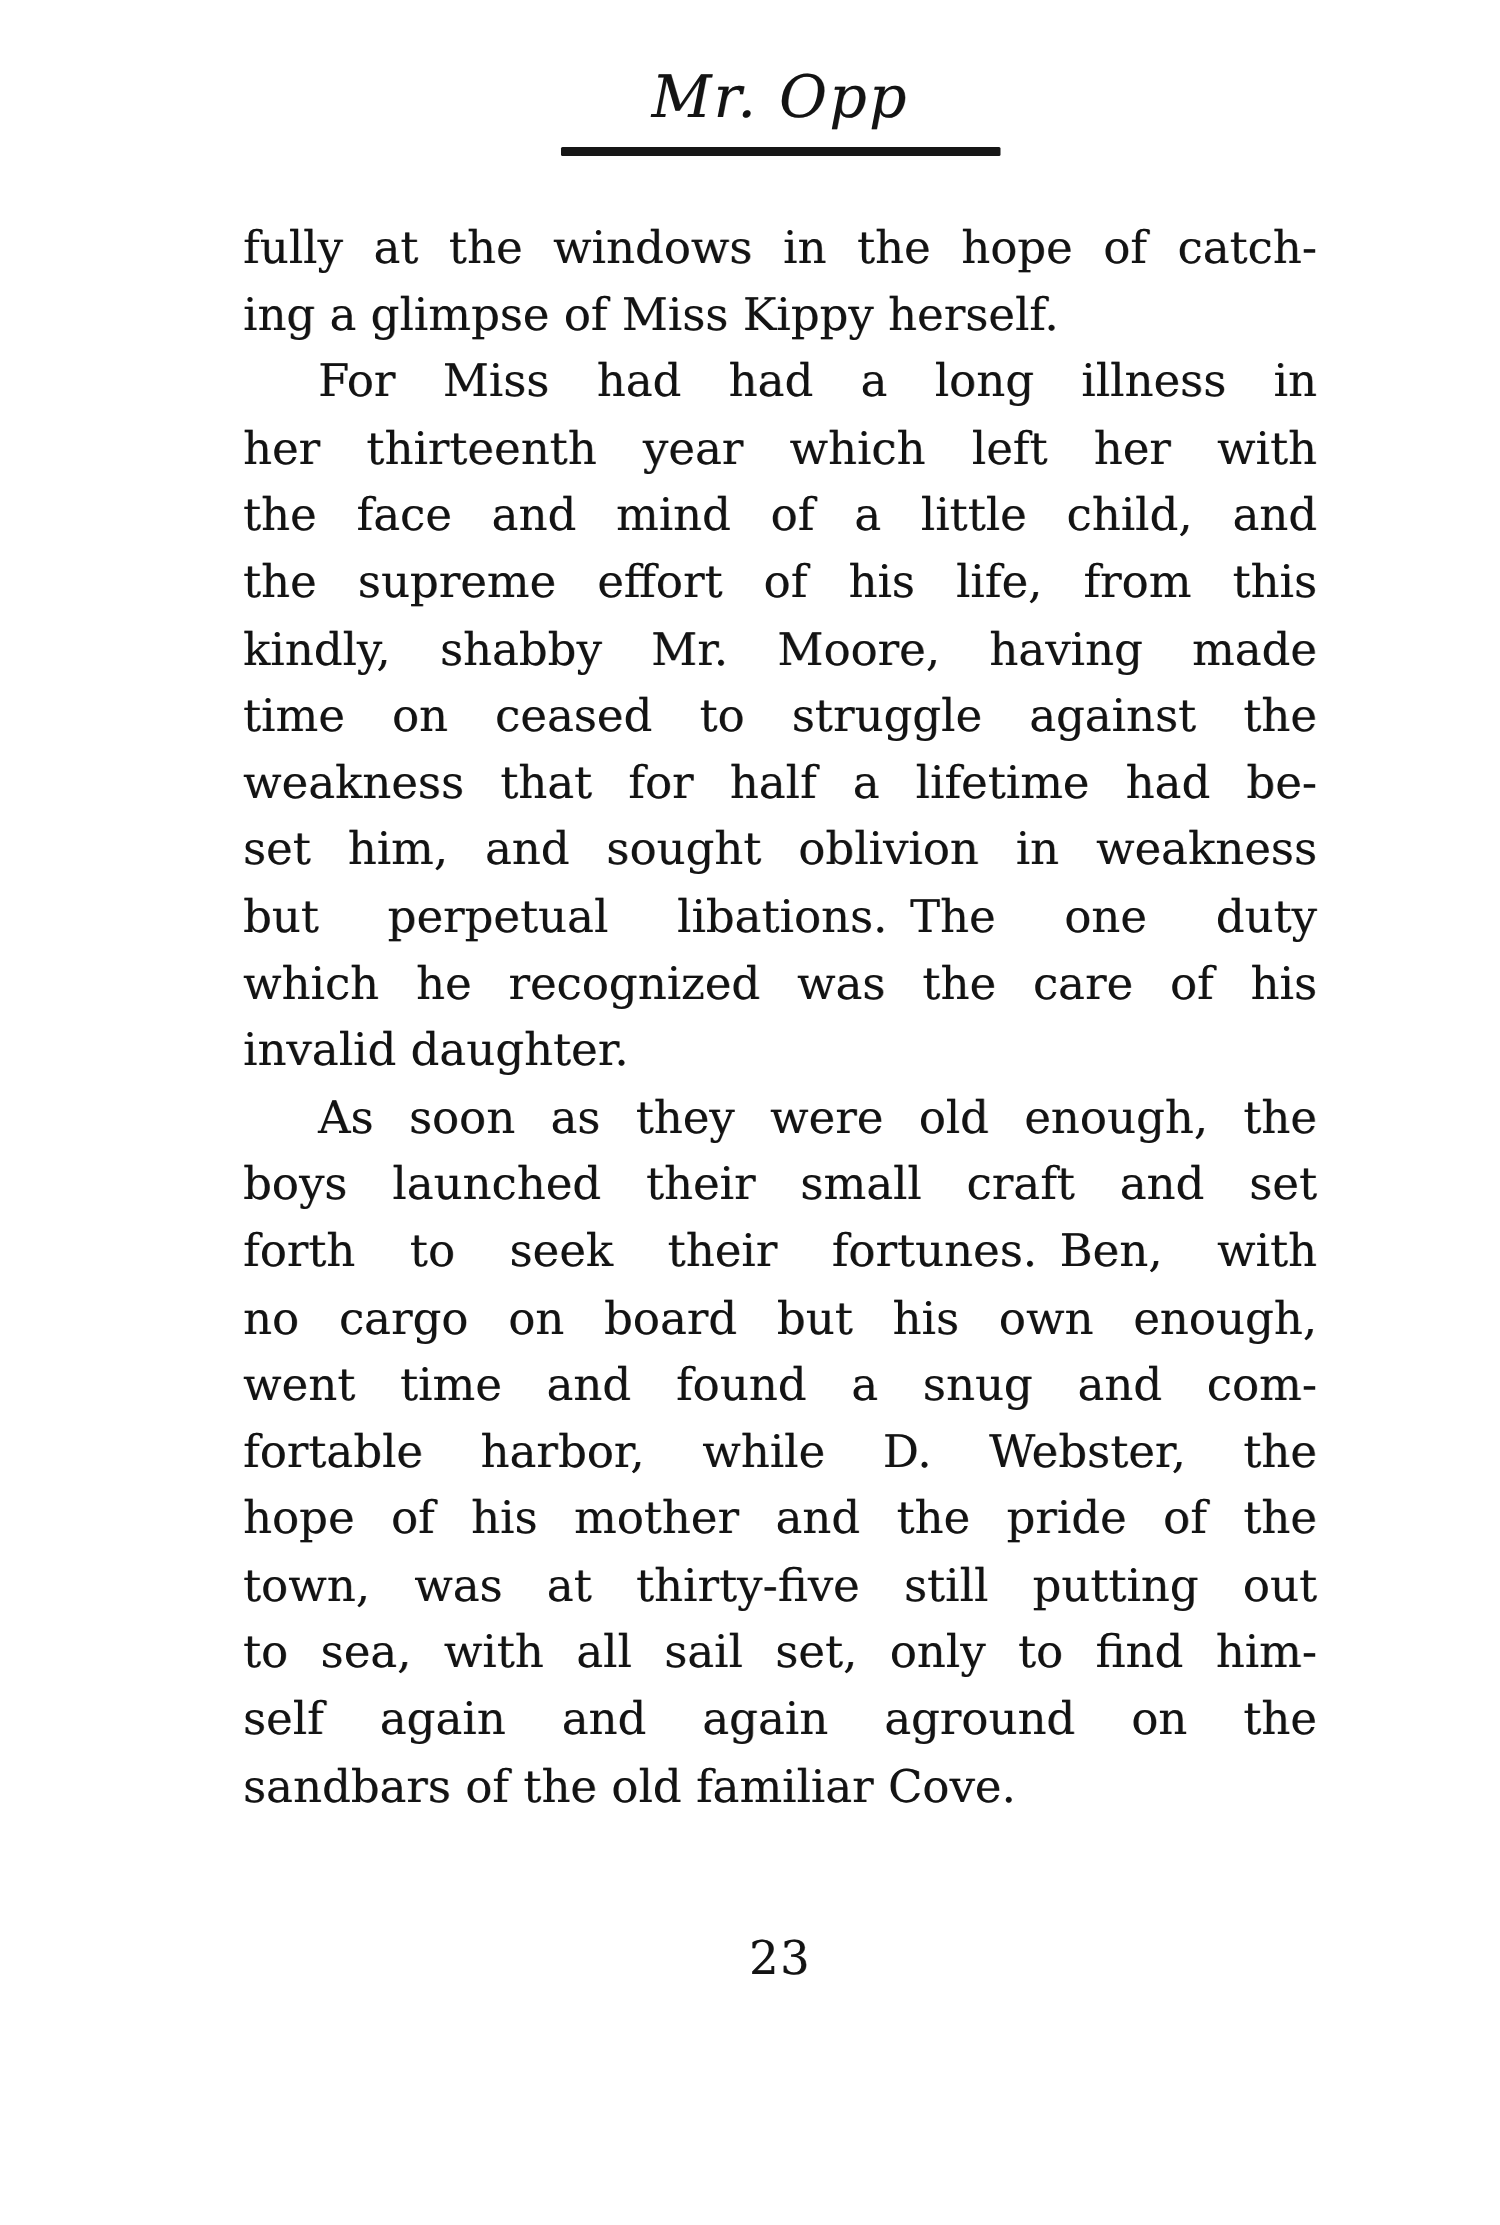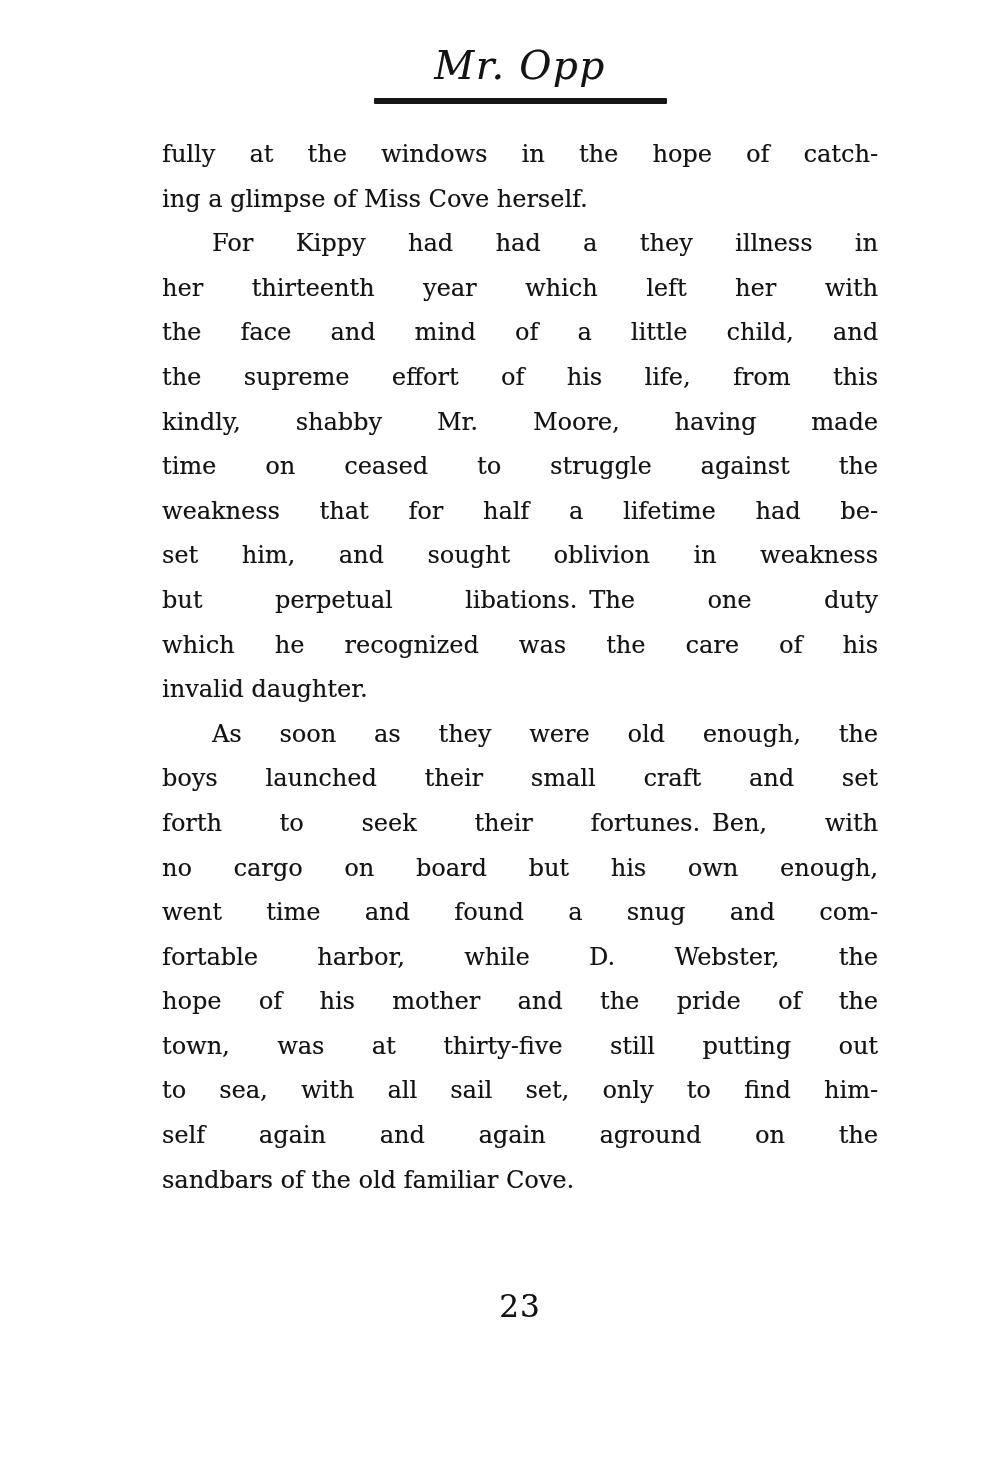--- a/index.html
+++ b/index.html
@@ -35,22 +35,22 @@
     letter-spacing: 1.5px;
   }
   .head-rule {
     width: 293px;
     height: 6px;
     background: #161616;
     margin: 6px auto 0 auto;
     border-radius: 1px;
   }
   .body-lines {
-    margin-top: 28px;
-    font-size: 24px;
+    margin-top: 40px;
+    font-size: 30px;
     line-height: 44.6px;
   }
   .line {
     text-align: justify;
     text-align-last: justify;
     white-space: normal;
   }
   .line.last {
     text-align: left;
     text-align-last: left;
@@ -73,22 +73,22 @@
 <body>
 
 <div class="page">
   <div class="content">
     <div class="running-head">
       <span class="running-head-title">Mr. Opp</span>
       <div class="head-rule"></div>
     </div>
     <div class="body-lines" id="body-lines">
         <div class="line">fully at the windows in the hope of catch-</div>
-        <div class="line last">ing a glimpse of Miss Cove herself.</div>
-        <div class="line indent">For Kippy had had a they illness in</div>
+        <div class="line last">ing a glimpse of Miss Kippy herself.</div>
+        <div class="line indent">For Miss had had a long illness in</div>
         <div class="line">her thirteenth year which left her with</div>
         <div class="line">the face and mind of a little child, and</div>
         <div class="line">the supreme effort of his life, from this</div>
         <div class="line">kindly, shabby Mr. Moore, having made</div>
         <div class="line">time on ceased to struggle against the</div>
         <div class="line">weakness that for half a lifetime had be-</div>
         <div class="line">set him, and sought oblivion in weakness</div>
         <div class="line">but perpetual libations. The one duty</div>
         <div class="line">which he recognized was the care of his</div>
         <div class="line last">invalid daughter.</div>

